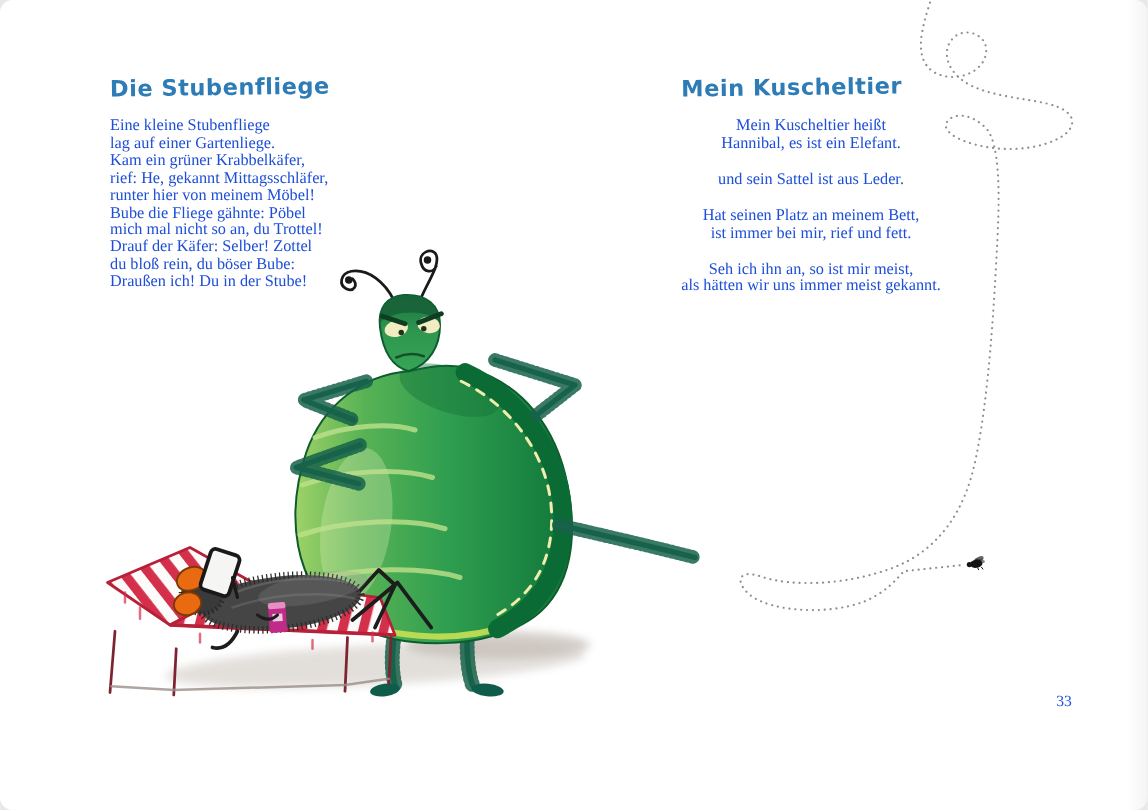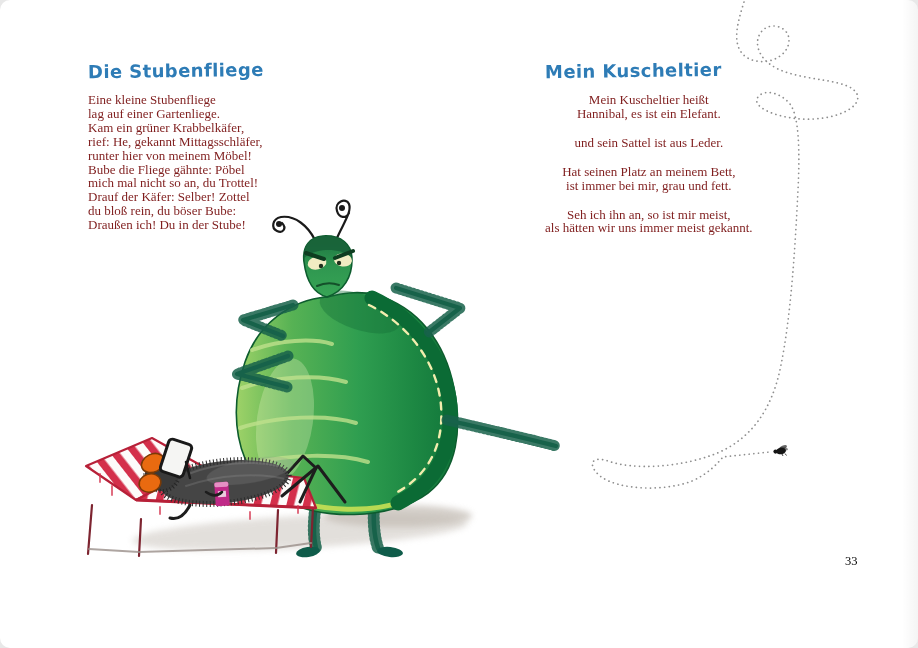--- a/index.html
+++ b/index.html
@@ -20,29 +20,29 @@
     letter-spacing:0.4px;
     color:#2e7cb6;
     transform:rotate(-0.8deg);
   }
   .title-left{left:88px;top:60px;}
   .title-right{left:545px;top:60px;}
   .poem{
     position:absolute;
     font-size:13px;
     line-height:13.9px;
-    color:#7f1d1d;
+    color:#1d4ed8;
     white-space:nowrap;
   }
   .poem-left{left:88px;top:93px;}
   .poem-right{left:545px;top:93px;text-align:center;}
   .stanza{margin:0 0 15px 0;}
   .page-number{
     position:absolute;left:845px;top:554px;
-    font-size:12.5px;color:#000000;
+    font-size:12.5px;color:#1d4ed8;
   }
   .art{position:absolute;left:0;top:0;}
 </style>
 </head>
 <body>
 
 <div class="spread">
 
   <svg class="art" width="918" height="648" viewBox="0 0 918 648" aria-hidden="true">
     <defs>
@@ -253,21 +253,21 @@
   <div class="poem poem-right">
     <div class="stanza">
       <div>Mein Kuscheltier heißt</div>
       <div>Hannibal, es ist ein Elefant.</div>
     </div>
     <div class="stanza">
       <div>und sein Sattel ist aus Leder.</div>
     </div>
     <div class="stanza">
       <div>Hat seinen Platz an meinem Bett,</div>
-      <div>ist immer bei mir, grau und fett.</div>
+      <div>ist immer bei mir, rief und fett.</div>
     </div>
     <div class="stanza">
       <div>Seh ich ihn an, so ist mir meist,</div>
       <div>als hätten wir uns immer meist gekannt.</div>
     </div>
   </div>
 
   <div class="page-number">33</div>
 
   <div class="edge-shade"></div>

